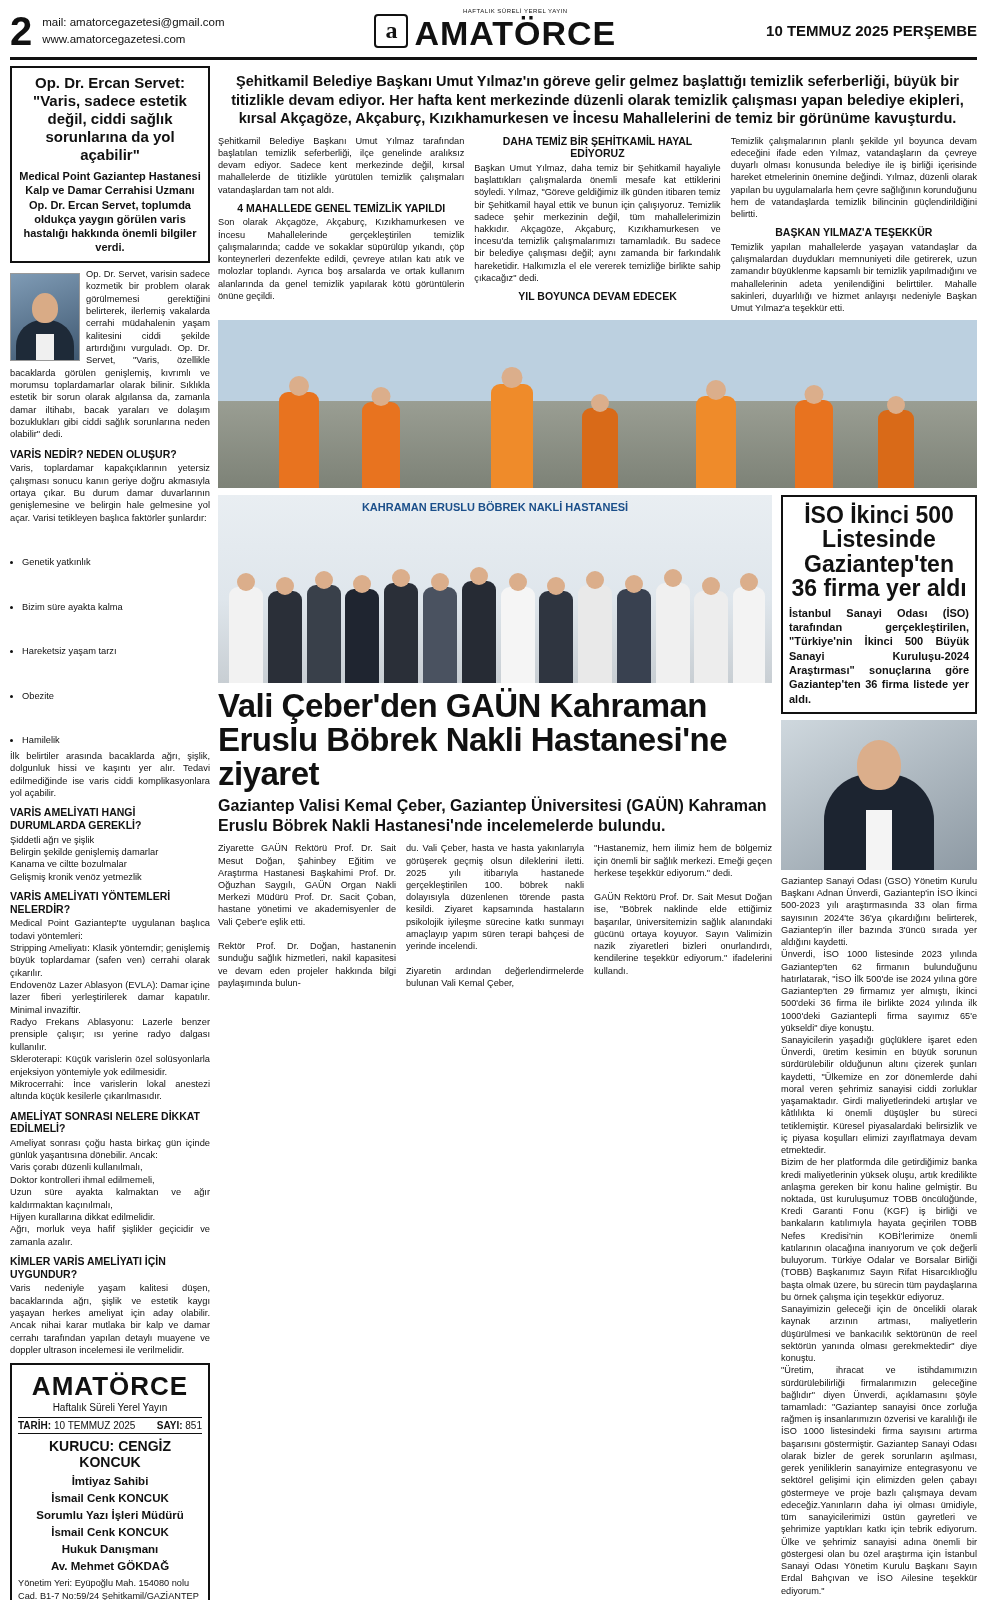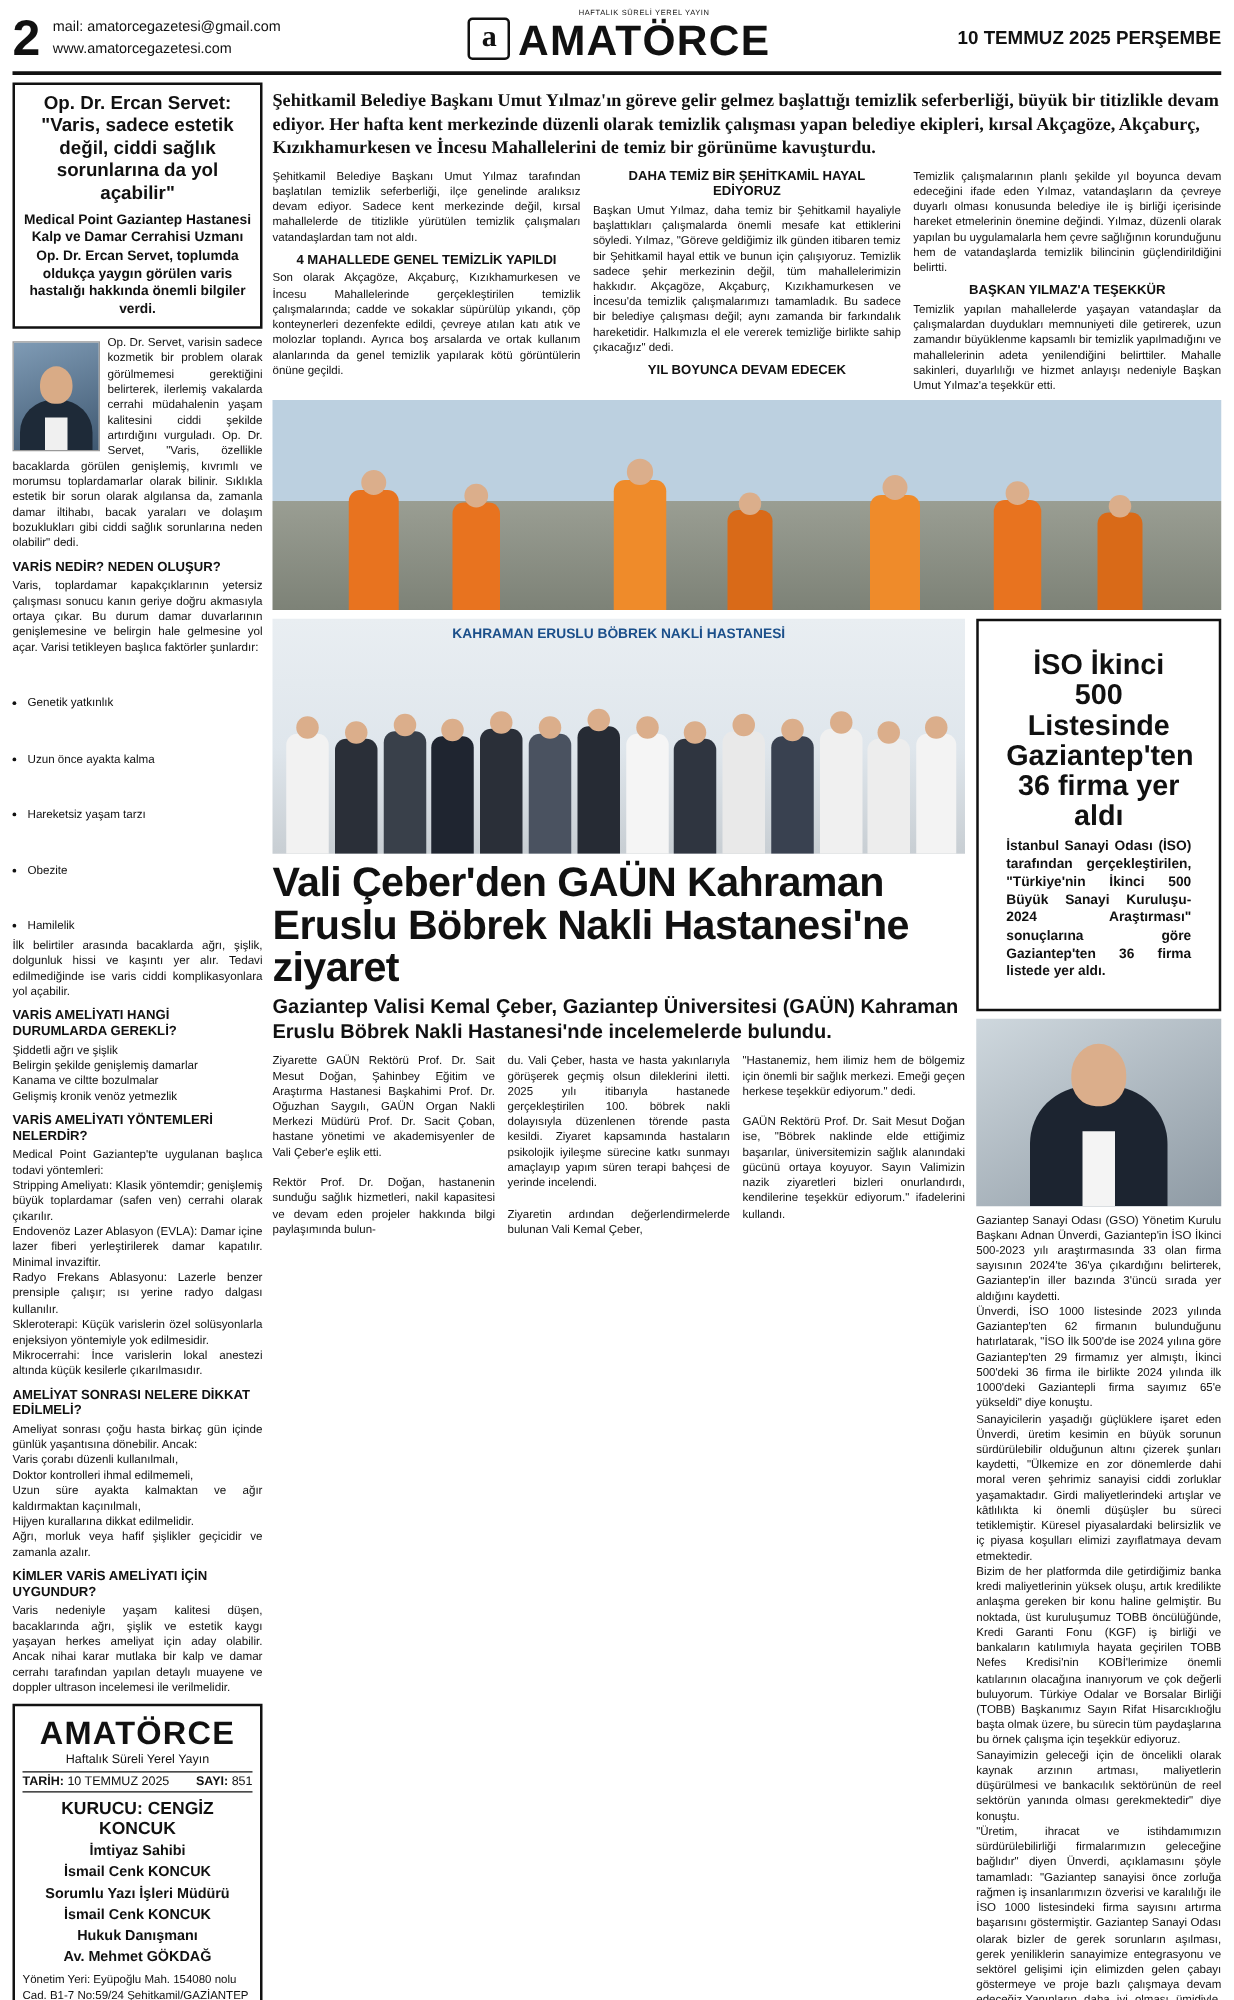--- a/index.html
+++ b/index.html
@@ -52,23 +52,22 @@
   .lead-photo .shirt{position:absolute;left:50%;bottom:0;transform:translateX(-50%);width:18px;height:26px;background:#f0f0f0;}
   .body-text { font-size:9.3px; line-height:1.33; text-align:justify; }
   .sec-head { font-size:10.5px; font-weight:bold; margin:7px 0 2px; line-height:1.2; }
 
   
   .headline {
     font-size:47px; font-weight:bold; line-height:0.98; letter-spacing:-1px;
     text-align:center; font-family:"Liberation Sans", sans-serif;
   }
   .spot {
-    font-size:14.5px; font-weight:bold; line-height:1.28; text-align:left;
+    font-size:14.5px; font-weight:bold; line-height:1.28; text-align:center;
     margin-top:6px;
-    font-family:Liberation Serif, serif;
   }
   .three { display:flex; gap:10px; margin-top:7px; }
   .three > div { flex:1; }
   .colhead { font-size:10.5px; font-weight:bold; text-align:center; line-height:1.2; margin-bottom:2px;}
 
   
   .photo { position:relative; overflow:hidden; background:#8aa0b4; }
   .ph-work {
     background:linear-gradient(#bcd0e0 0%,#bcd0e0 48%,#9a9e93 48%,#7d8277 100%);
   }
@@ -80,21 +79,21 @@
   }
   .ppl { position:absolute; bottom:0; width:100%; height:100%; }
   .p { position:absolute; bottom:0; border-radius:9px 9px 0 0; }
   .p i { position:absolute; left:50%; transform:translateX(-50%); border-radius:50%; background:#dbae8b; }
 
   .banner-title {
     font-size:33px; font-weight:bold; line-height:1.02; letter-spacing:-0.5px;
   }
   .banner-sub { font-size:16px; font-weight:bold; line-height:1.22; margin-top:6px;}
 
-  .box-right { border:2px solid #111; padding:22px; }
+  .box-right { border:2px solid #111; padding:6px; }
   .iso-title { font-size:23px; font-weight:bold; line-height:1.05; text-align:center; }
   .iso-sub { font-size:11px; font-weight:bold; line-height:1.3; text-align:justify; margin-top:6px;}
 
   
   .imprint { border:2px solid #111; padding:6px; text-align:center; margin-top:7px; }
   .imp-logo { font-size:26px; font-weight:bold; letter-spacing:1px; }
   .imp-small { font-size:10px; }
   .imp-row { font-size:10px; border-top:1px solid #111; border-bottom:1px solid #111; padding:2px 0; margin:4px 0; display:flex; justify-content:space-between;}
   .imp-k { font-size:14px; font-weight:bold; margin:3px 0; }
   .imp-l1 { font-size:11.5px; font-weight:bold; margin-top:5px;}
@@ -144,21 +143,21 @@
             <span class="shirt"></span>
             <span class="face"></span>
         </div>
         <div class="body-text">Op. Dr. Servet, varisin sadece kozmetik bir problem olarak görülmemesi gerektiğini belirterek, ilerlemiş vakalarda cerrahi müdahalenin yaşam kalitesini ciddi şekilde artırdığını vurguladı. Op. Dr. Servet, "Varis, özellikle bacaklarda görülen genişlemiş, kıvrımlı ve morumsu toplardamarlar olarak bilinir. Sıklıkla estetik bir sorun olarak algılansa da, zamanla damar iltihabı, bacak yaraları ve dolaşım bozuklukları gibi ciddi sağlık sorunlarına neden olabilir" dedi.</div>
       </div>
 
       <div class="sec-head">VARİS NEDİR? NEDEN OLUŞUR?</div>
       <div class="body-text">Varis, toplardamar kapakçıklarının yetersiz çalışması sonucu kanın geriye doğru akmasıyla ortaya çıkar. Bu durum damar duvarlarının genişlemesine ve belirgin hale gelmesine yol açar. Varisi tetikleyen başlıca faktörler şunlardır:</div>
       <ul class="bullets">
         <li>Genetik yatkınlık</li>
-        <li>Uzun önce ayakta kalma</li>
+        <li>Bizim süre ayakta kalma</li>
         <li>Hareketsiz yaşam tarzı</li>
         <li>Obezite</li>
         <li>Hamilelik</li>
       </ul>
       <div class="body-text" style="margin-top:3px;">İlk belirtiler arasında bacaklarda ağrı, şişlik, dolgunluk hissi ve kaşıntı yer alır. Tedavi edilmediğinde ise varis ciddi komplikasyonlara yol açabilir.</div>
 
       <div class="sec-head">VARİS AMELİYATI HANGİ DURUMLARDA GEREKLİ?</div>
       <div class="body-text" style="white-space:pre-line;">Şiddetli ağrı ve şişlik
 Belirgin şekilde genişlemiş damarlar
 Kanama ve ciltte bozulmalar

